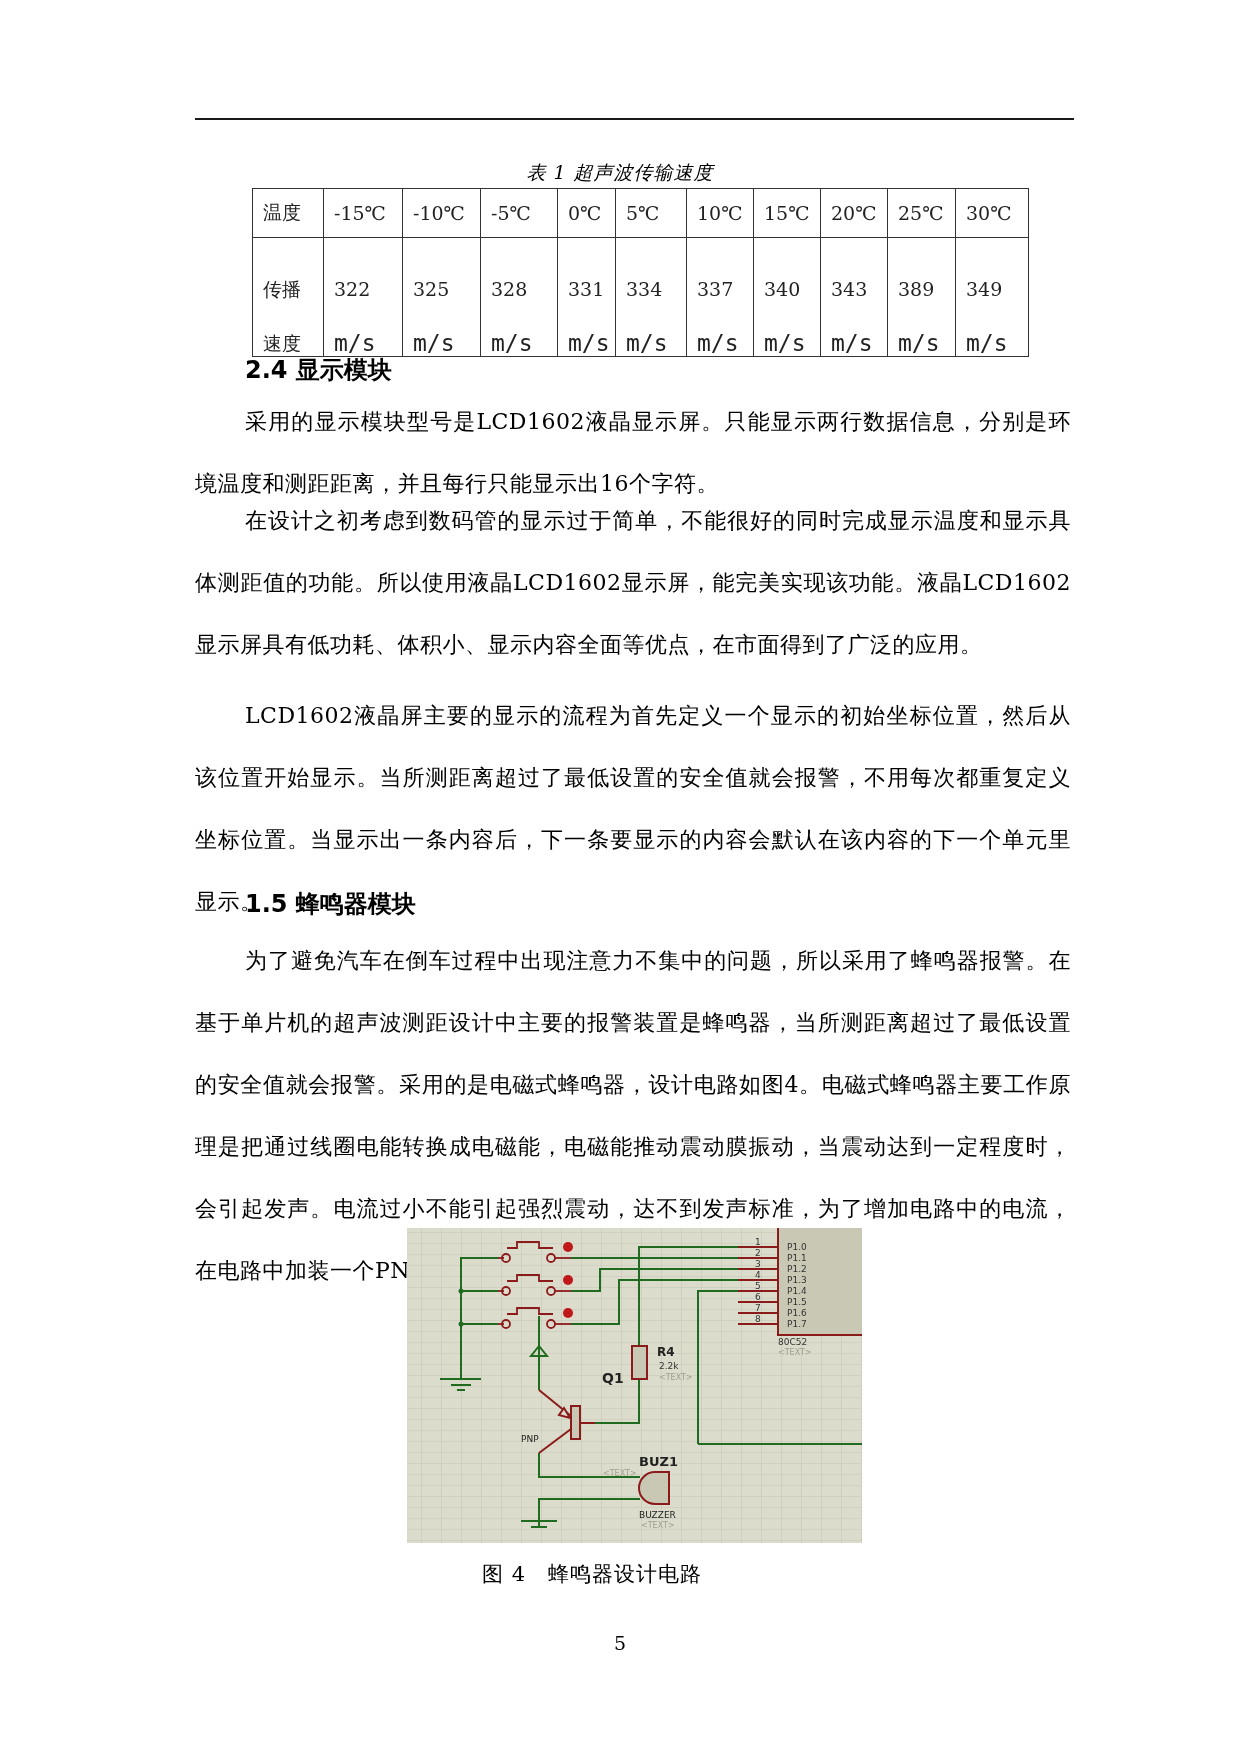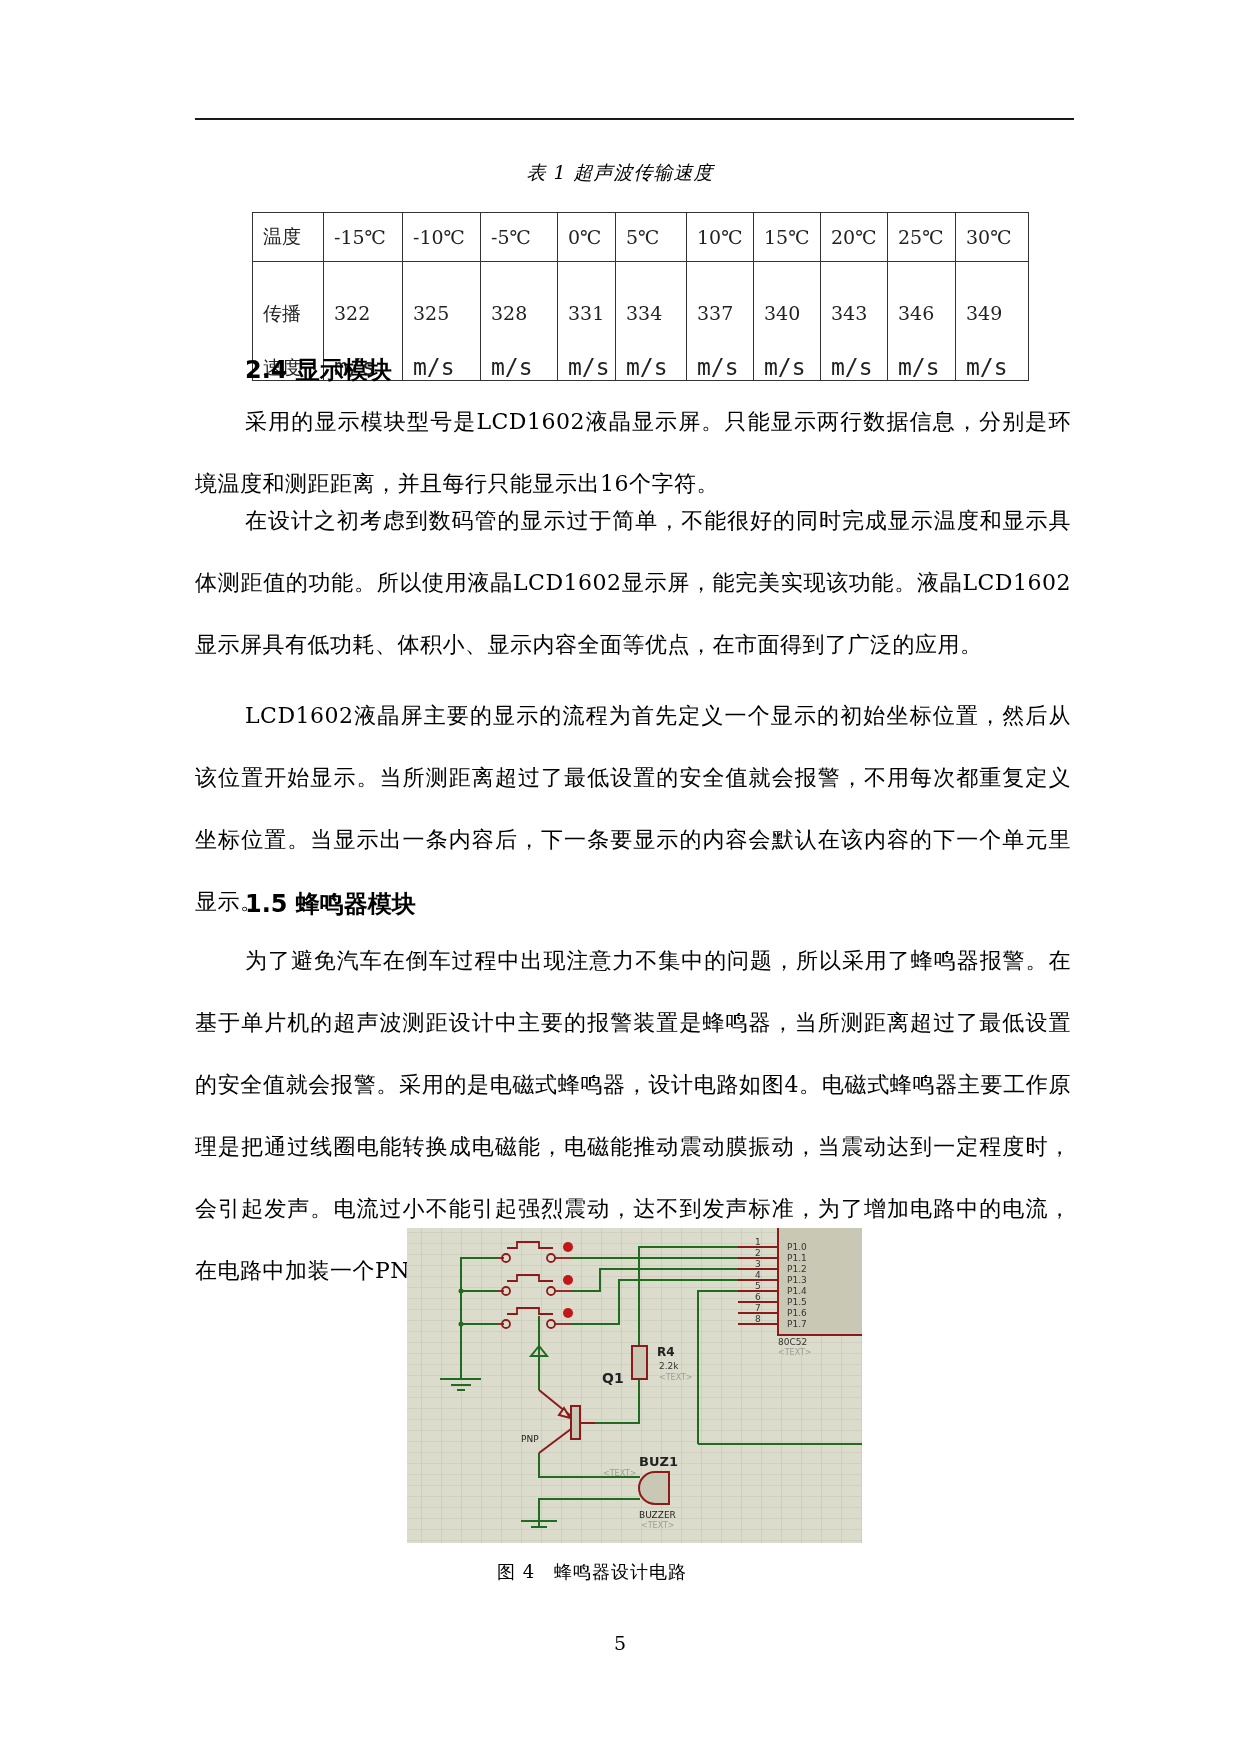--- a/index.html
+++ b/index.html
@@ -3,37 +3,37 @@
 <meta charset="utf-8">
 <style>
   html, body { margin: 0; padding: 0; background: #ffffff; }
   body { width: 1240px; height: 1754px; position: relative; overflow: hidden;
          font-family: "DejaVu Serif", "Liberation Serif", serif; color: #000; }
   .page { position: absolute; left: 0; top: 0; width: 1240px; height: 1754px; }
   .header-rule { position: absolute; left: 195px; top: 118px; width: 879px; height: 0;
                  border-top: 2.5px solid #1a1a1a; }
   .table-caption { position: absolute; left: 0; width: 1240px; top: 160px; text-align: center;
                    font-size: 19px; letter-spacing: 1px; font-style: italic; }
-  table.speed { position: absolute; left: 252px; top: 212px; border-collapse: collapse;
+  table.speed { position: absolute; left: 252px; top: 188px; border-collapse: collapse;
                 font-size: 19px; }
   table.speed td { border: 1.5px solid #333; padding: 0 0 0 10px; vertical-align: middle;
                    font-family: "DejaVu Serif", "Liberation Serif", serif; color: #222; }
   table.speed tr.r1 td { height: 48px; }
   table.speed tr.r2 td { height: 98px; }
   .cell2 { display: flex; flex-direction: column; justify-content: space-between; height: 80px; padding-top: 4px; margin-top: 34px; }
   .cell2 span { display: block; line-height: 26px; }
   .unit { font-family: "DejaVu Sans Mono", "Liberation Mono", monospace; font-size: 23px; }
   .heading { position: absolute; left: 245px; font-family: "DejaVu Sans", "Liberation Sans", sans-serif;
              font-weight: bold; font-size: 24px; }
   .para { position: absolute; left: 195px; width: 876px; font-size: 22px; line-height: 62px;
           text-align: justify; text-indent: 50px; letter-spacing: 0.5px; }
   .figure { position: absolute; left: 407px; top: 1228px; width: 455px; height: 315px;
             background: #dcdccc; overflow: hidden; }
   .fig-caption { position: absolute; left: 0; width: 1184px; top: 1560px; text-align: center;
-                 font-size: 18px; letter-spacing: 1px; }
+                 font-size: 21px; letter-spacing: 1px; }
   .page-number { position: absolute; left: 0; width: 1240px; top: 1632px; text-align: center;
                  font-size: 19px; }
 </style>
 </head>
 <body>
 
 <div class="page">
 
   <div class="header-rule"></div>
 
@@ -104,21 +104,21 @@
             </div>
           </td>
       <td>
             <div class="cell2">
               <span>343</span>
               <span class="unit">m/s</span>
             </div>
           </td>
       <td>
             <div class="cell2">
-              <span>346</span>
+              <span>389</span>
               <span class="unit">m/s</span>
             </div>
           </td>
       <td>
             <div class="cell2">
               <span>349</span>
               <span class="unit">m/s</span>
             </div>
           </td>
     </tr>

